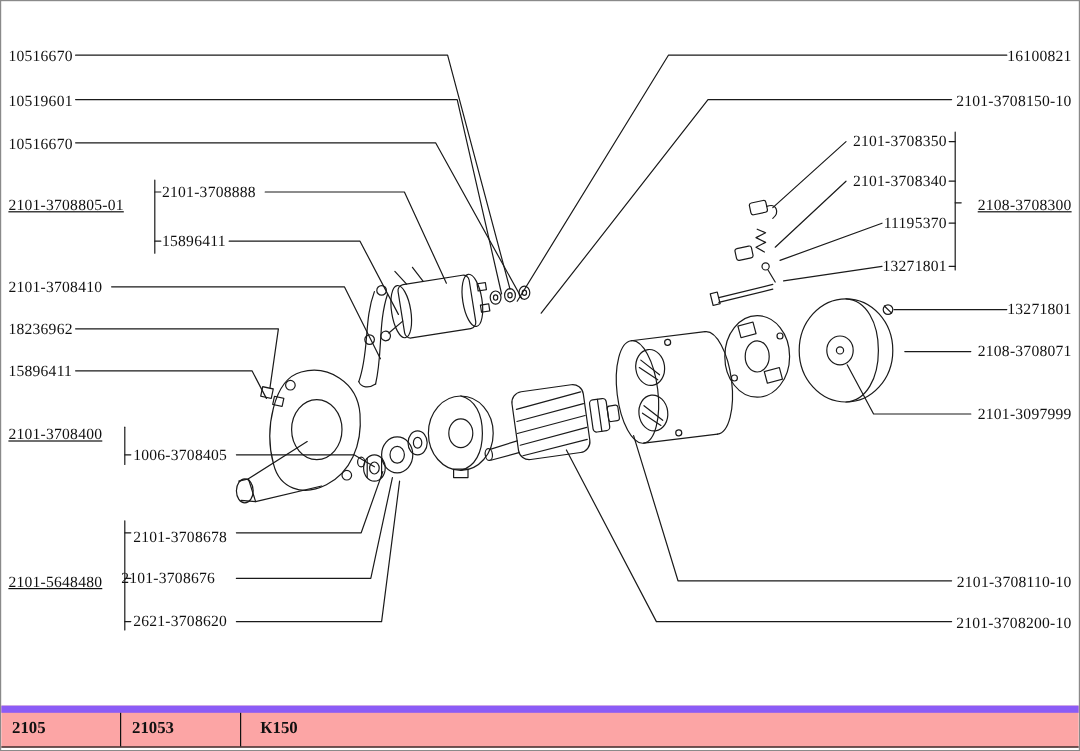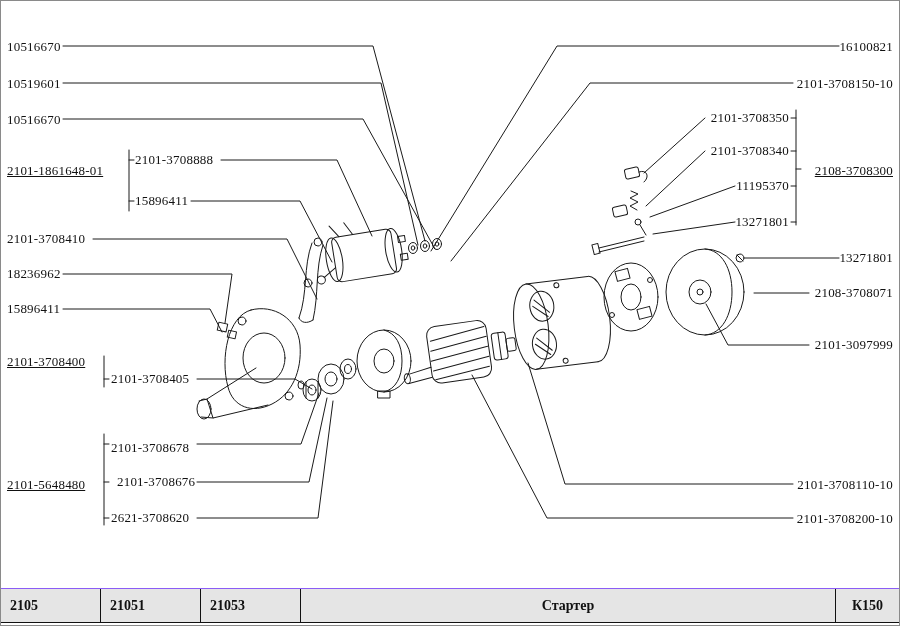--- a/index.html
+++ b/index.html
@@ -1,21 +1,21 @@
 <!DOCTYPE html>
 <html><head>
 <meta charset="utf-8">
 <style>
   html,body{margin:0;padding:0;}
   body{font-family:"Liberation Serif", serif; background:#e9e9e9;}
   #page{position:relative;width:898px;height:624px;background:#ffffff;border:1px solid #8a8a8a;overflow:hidden;}
   .lbl{position:absolute;font-size:13px;line-height:16px;color:#111;white-space:nowrap;letter-spacing:0.2px;}
   .u{text-decoration:underline;}
   svg.diagram{position:absolute;left:0;top:0;}
-  .footer{position:absolute;left:0;top:587px;width:898px;height:35px;border-top:1px solid #8b5cf6;border-bottom:1px solid #111;display:flex;box-sizing:border-box;font-weight:bold;font-size:14px;color:#111;background:#e5e5e5;}
+  .footer{position:absolute;left:0;top:587px;width:898px;height:35px;border-top:6px solid #8b5cf6;border-bottom:1px solid #111;display:flex;box-sizing:border-box;font-weight:bold;font-size:14px;color:#111;background:#fca5a5;}
   .fcell{box-sizing:border-box;border-right:1px solid #111;display:flex;align-items:center;padding-left:9px;}
   .w100{width:100px;}
   .grow{flex:1;justify-content:center;padding-left:0;}
   .wcode{width:63px;justify-content:center;padding-left:0;border-right:none;}
 </style>
 </head>
 <body>
 
 <div id="page">
 
@@ -195,47 +195,45 @@
         <circle cx="739" cy="257" r="4"></circle>
         <line x1="736" y1="254" x2="742" y2="260"></line>
       </g>
 
     </g>
   </svg>
 
   <div class="lbl" style="left:6px;top:38px">10516670</div>
   <div class="lbl" style="left:6px;top:75px">10519601</div>
   <div class="lbl" style="left:6px;top:111px">10516670</div>
-  <div class="lbl u" style="left:6px;top:162px">2101-1861648-01</div>
+  <div class="lbl u" style="left:6px;top:162px">2101-3708805-01</div>
   <div class="lbl" style="left:134px;top:151px">2101-3708888</div>
   <div class="lbl" style="left:134px;top:192px">15896411</div>
   <div class="lbl" style="left:6px;top:230px">2101-3708410</div>
   <div class="lbl" style="left:6px;top:265px">18236962</div>
   <div class="lbl" style="left:6px;top:300px">15896411</div>
   <div class="lbl u" style="left:6px;top:353px">2101-3708400</div>
-  <div class="lbl" style="left:110px;top:370px">2101-3708405</div>
+  <div class="lbl" style="left:110px;top:370px">1006-3708405</div>
   <div class="lbl" style="left:110px;top:439px">2101-3708678</div>
   <div class="lbl u" style="left:6px;top:476px">2101-5648480</div>
-  <div class="lbl" style="left:116px;top:473px">2101-3708676</div>
+  <div class="lbl" style="left:100px;top:473px">2101-3708676</div>
   <div class="lbl" style="left:110px;top:509px">2621-3708620</div>
 
   <div class="lbl" style="right:6px;top:38px">16100821</div>
   <div class="lbl" style="right:6px;top:75px">2101-3708150-10</div>
   <div class="lbl" style="right:110px;top:109px">2101-3708350</div>
   <div class="lbl" style="right:110px;top:142px">2101-3708340</div>
   <div class="lbl u" style="right:6px;top:162px">2108-3708300</div>
   <div class="lbl" style="right:110px;top:177px">11195370</div>
   <div class="lbl" style="right:110px;top:213px">13271801</div>
   <div class="lbl" style="right:6px;top:249px">13271801</div>
   <div class="lbl" style="right:6px;top:284px">2108-3708071</div>
   <div class="lbl" style="right:6px;top:336px">2101-3097999</div>
   <div class="lbl" style="right:6px;top:476px">2101-3708110-10</div>
   <div class="lbl" style="right:6px;top:510px">2101-3708200-10</div>
 
   <div class="footer">
     <div class="fcell w100">2105</div>
-    <div class="fcell w100">21051</div>
     <div class="fcell w100">21053</div>
-    <div class="fcell grow">Стартер</div>
     <div class="fcell wcode">К150</div>
   </div>
 
 </div>
 
 </body></html>

